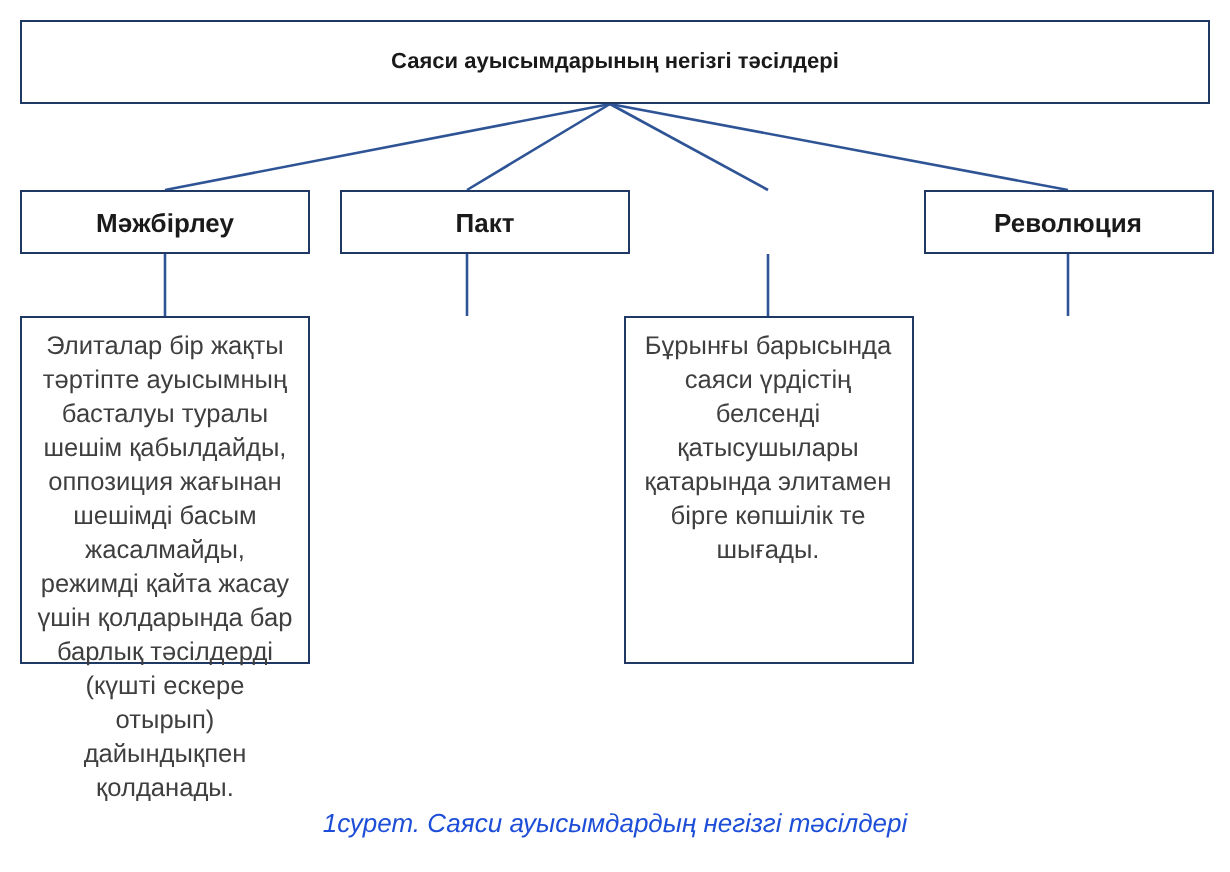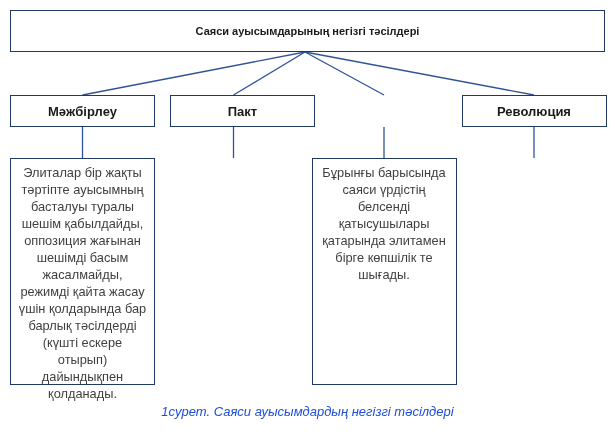--- a/index.html
+++ b/index.html
@@ -45,21 +45,21 @@
   .branch-header {
     top: 95px;
     height: 32px;
     width: 145px;
     font-size: 13px;
     font-weight: bold;
     color: #1a1a1a;
   }
   .branch-desc {
     top: 158px;
-    height: 227px;
+    height: 174px;
     width: 145px;
     align-items: flex-start;
     padding: 5px 7px;
     font-size: 12.8px;
     line-height: 17px;
     color: #3f3f3f;
   }
   .col1 { left: 10px; }
   .col2 { left: 170px; }
   .col3 { left: 311.5px; }

